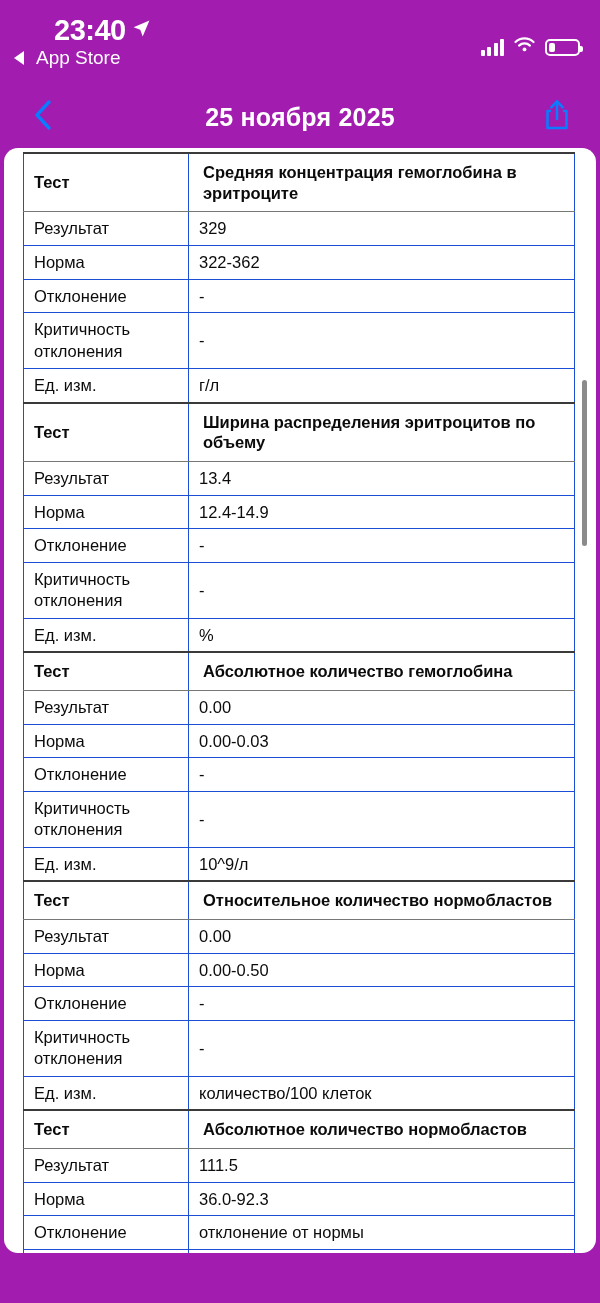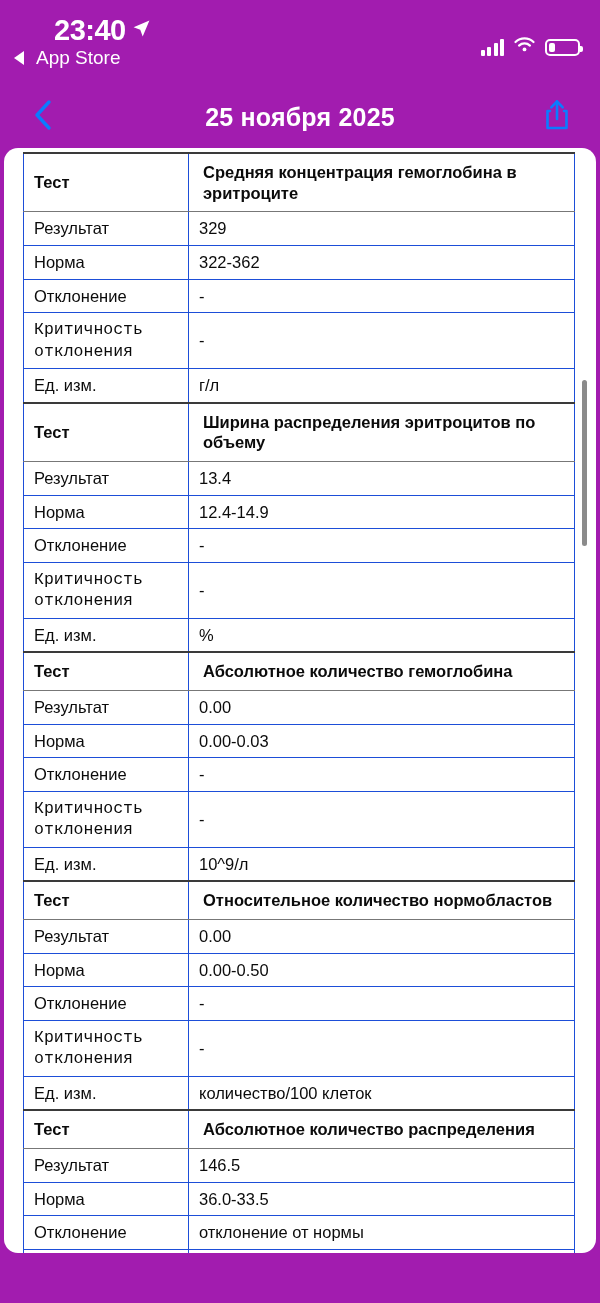--- a/index.html
+++ b/index.html
@@ -189,21 +189,21 @@
     text-align: left;
   }
   tr.hdr td {
     font-weight: bold;
     border-top: 2px solid #3a3a3a;
     border-bottom-color: #777777;
   }
   tr.hdr td.val { padding: 8px 14px; }
   tr.tall td { height: 50px; vertical-align: middle; }
   tr.tall td.lab { vertical-align: middle; }
-  td.lab.two-line { line-height: 1.3; font-family: Liberation Mono, monospace; }
+  td.lab.two-line { line-height: 1.3; }
 
   
   .scrollbar-track {
     position: absolute;
     right: 3px;
     top: 0;
     width: 10px;
     height: 1105px;
   }
   .scrollbar-thumb {
@@ -379,29 +379,29 @@
             <td class="lab two-line">Критичность отклонения</td>
             <td class="val">-</td>
           </tr>
           <tr>
             <td class="lab">Ед. изм.</td>
             <td class="val">количество/100 клеток</td>
           </tr>
 
           <tr class="hdr">
             <td class="lab">Тест</td>
-            <td class="val">Абсолютное количество распределения</td>
+            <td class="val">Абсолютное количество нормобластов</td>
           </tr>
           <tr>
             <td class="lab">Результат</td>
-            <td class="val">146.5</td>
+            <td class="val">111.5</td>
           </tr>
           <tr>
             <td class="lab">Норма</td>
-            <td class="val">36.0-33.5</td>
+            <td class="val">36.0-92.3</td>
           </tr>
           <tr>
             <td class="lab">Отклонение</td>
             <td class="val">отклонение от нормы</td>
           </tr>
           <tr class="tall">
             <td class="lab two-line">Критичность отклонения</td>
             <td class="val">Выше нормы (числовой результат)</td>
           </tr>
 

